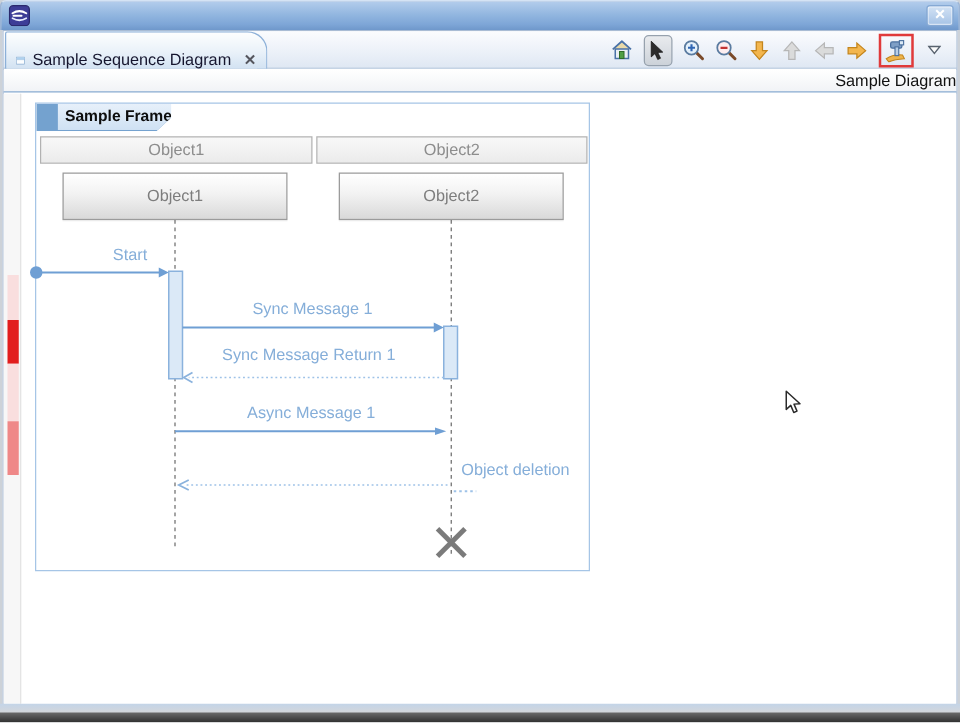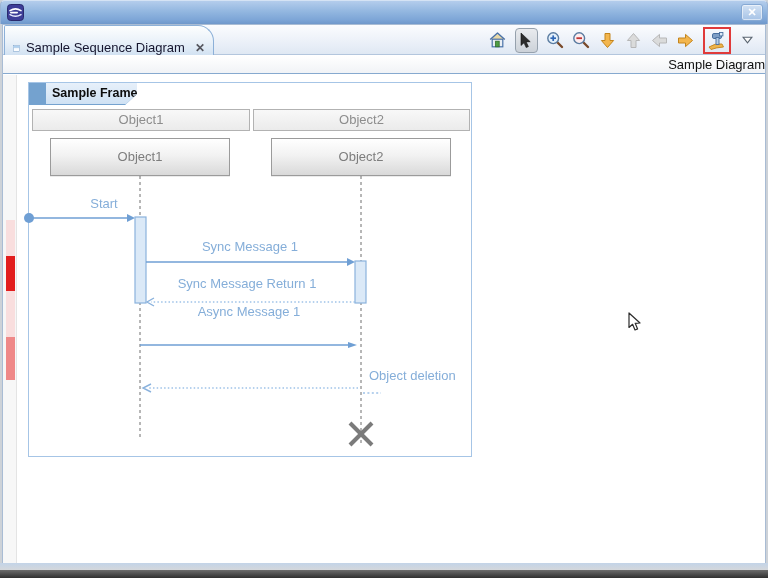--- a/index.html
+++ b/index.html
@@ -248,21 +248,21 @@
 
     <line x1="363" y1="393" x2="381" y2="393" stroke="#9ec2e8" stroke-width="1.6" stroke-dasharray="2,2.4"></line>
 
     <line x1="350" y1="423" x2="372" y2="445" stroke="#7b7b7b" stroke-width="4"></line>
     <line x1="372" y1="423" x2="350" y2="445" stroke="#7b7b7b" stroke-width="4"></line>
   </svg>
 
   <div class="msg-label center" style="left:84px;top:196px;margin-left:20px;">Start</div>
   <div class="msg-label center" style="left:250px;top:239px;">Sync Message 1</div>
   <div class="msg-label center" style="left:247px;top:276px;">Sync Message Return 1</div>
-  <div class="msg-label center" style="left:249px;top:304px;">Async Message 1</div>
+  <div class="msg-label center" style="left:249px;top:322px;">Async Message 1</div>
   <div class="msg-label" style="left:369px;top:368px;">Object deletion</div>
 
   <div class="bottom-edge"></div>
   <div class="bottom-strip"></div>
 
   <svg class="mouse-cursor" viewBox="0 0 14 20">
     <path d="M2 1 L2 15.5 L5.6 12.3 L8 18 L10.6 16.9 L8.2 11.3 L13 11 Z" fill="#ffffff" stroke="#2b2b2b" stroke-width="1.2" stroke-linejoin="round"></path>
   </svg>
 
 </div>

